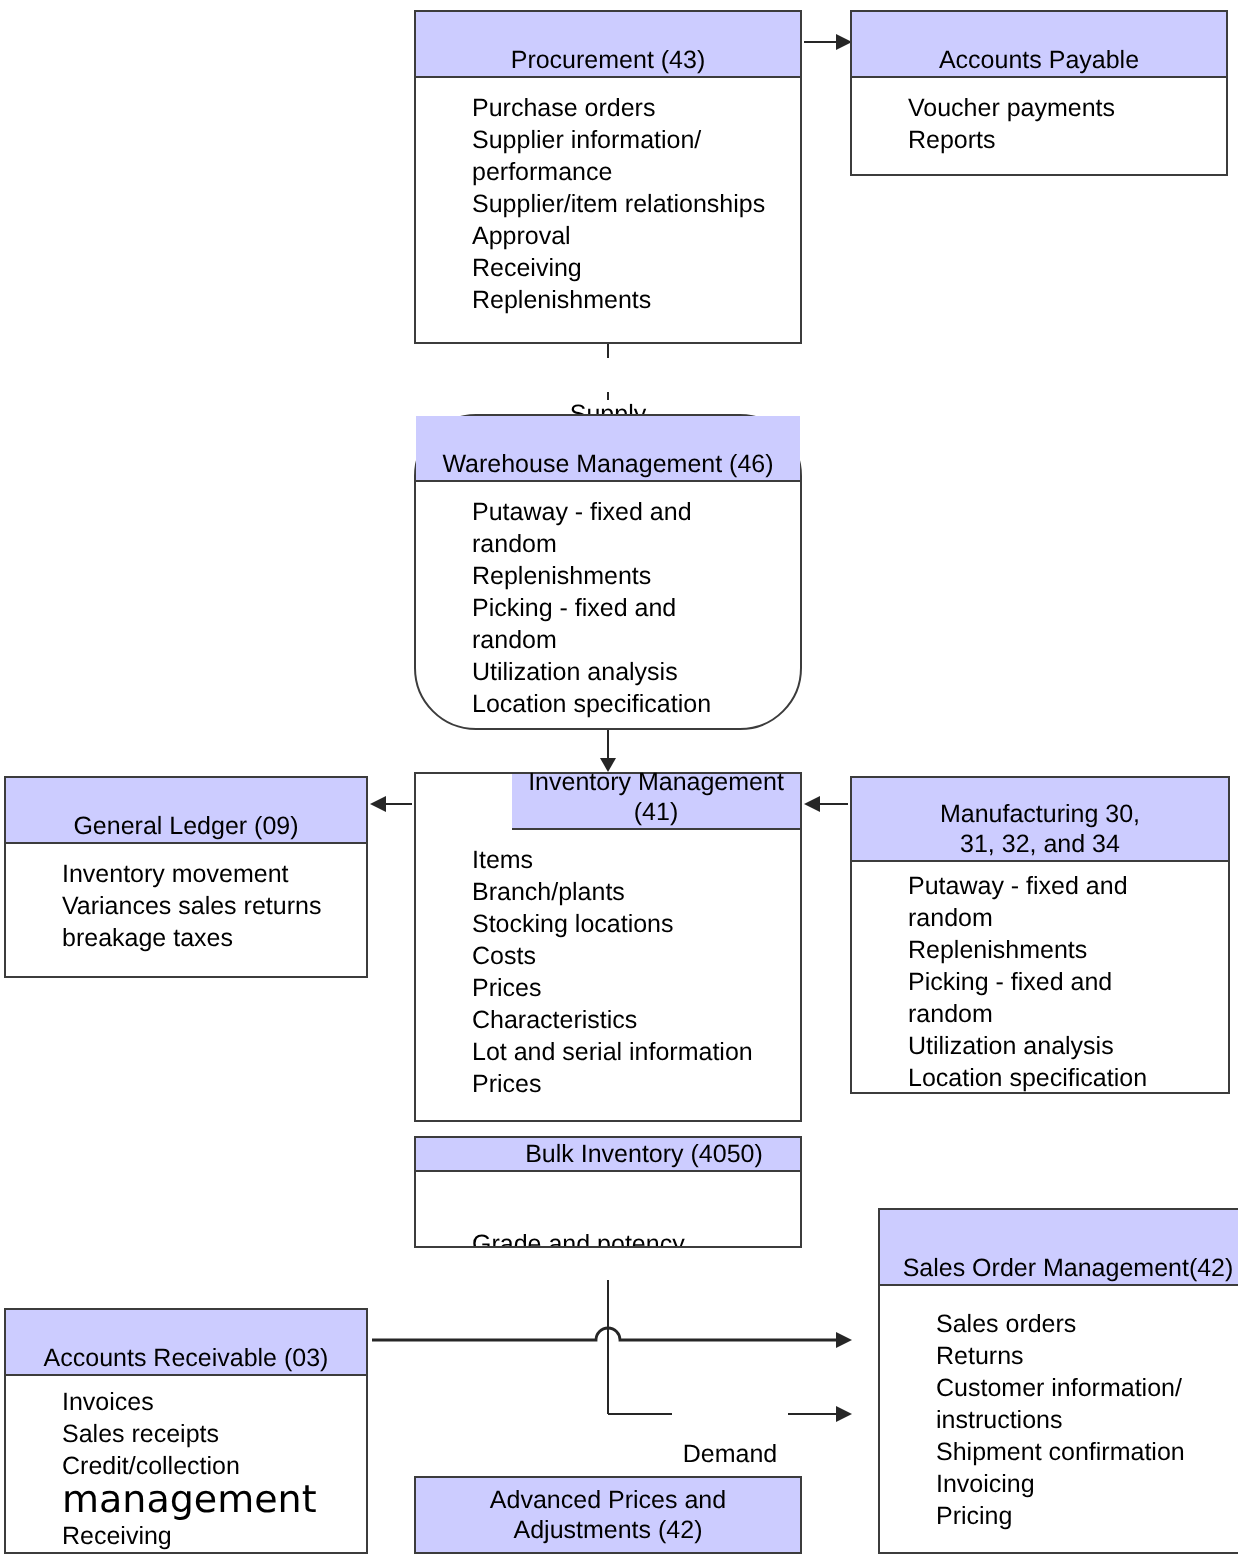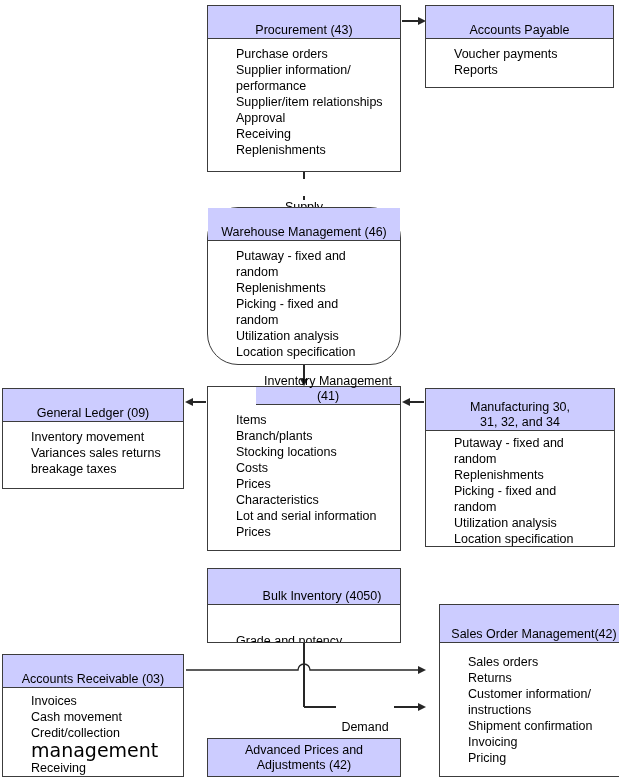--- a/index.html
+++ b/index.html
@@ -158,37 +158,37 @@
       <span class="title">General Ledger (09)</span>
     </div>
     <div class="box-body" style="height:66px;">
         <div class="list-line">Inventory movement</div>
         <div class="list-line">Variances sales returns</div>
         <div class="list-line">breakage taxes</div>
       </div>
   </div>
 
   <div class="box" style="left:207px; top:386px; width:194px;">
-    <div class="box-header" style="height:18px;margin-left:48px;">
+    <div class="box-header" style="height:28px;margin-left:48px;">
       <span class="title">Inventory Management (41)</span>
     </div>
     <div class="box-body" style="height:145px;">
         <div class="list-line">Items</div>
         <div class="list-line">Branch/plants</div>
         <div class="list-line">Stocking locations</div>
         <div class="list-line">Costs</div>
         <div class="list-line">Prices</div>
         <div class="list-line">Characteristics</div>
         <div class="list-line">Lot and serial information</div>
         <div class="list-line">Prices</div>
       </div>
   </div>
 
   <div class="box" style="left:207px; top:568px; width:194px;">
-    <div class="box-header" style="height:36px;padding-left:36px;">
+    <div class="box-header" style="height:17px;padding-left:36px;">
       <span class="title">Bulk Inventory (4050)</span>
     </div>
     <div class="box-body" style="height:37px; padding-top:28px;">
         <div class="list-line">Grade and potency</div>
       </div>
   </div>
 
   <div class="box" style="left:425px; top:388px; width:190px;">
     <div class="box-header" style="height:42px;">
       <span class="title">Manufacturing 30,
@@ -204,21 +204,21 @@
         <div class="list-line">Location specification</div>
       </div>
   </div>
 
   <div class="box" style="left:2px; top:654px; width:182px;">
     <div class="box-header" style="height:33px;">
       <span class="title">Accounts Receivable (03)</span>
     </div>
     <div class="box-body" style="height:88px; padding-top:5px;">
         <div class="list-line">Invoices</div>
-        <div class="list-line">Cash movement</div>
+        <div class="list-line">Sales receipts</div>
         <div class="list-line">Credit/collection</div>
         <div class="list-line alt-font">management</div>
         <div class="list-line">Receiving</div>
       </div>
   </div>
 
   <div class="box" style="left:439px; top:604px; width:190px;">
     <div class="box-header" style="height:38px;">
       <span class="title">Sales Order Management(42)</span>
     </div>

